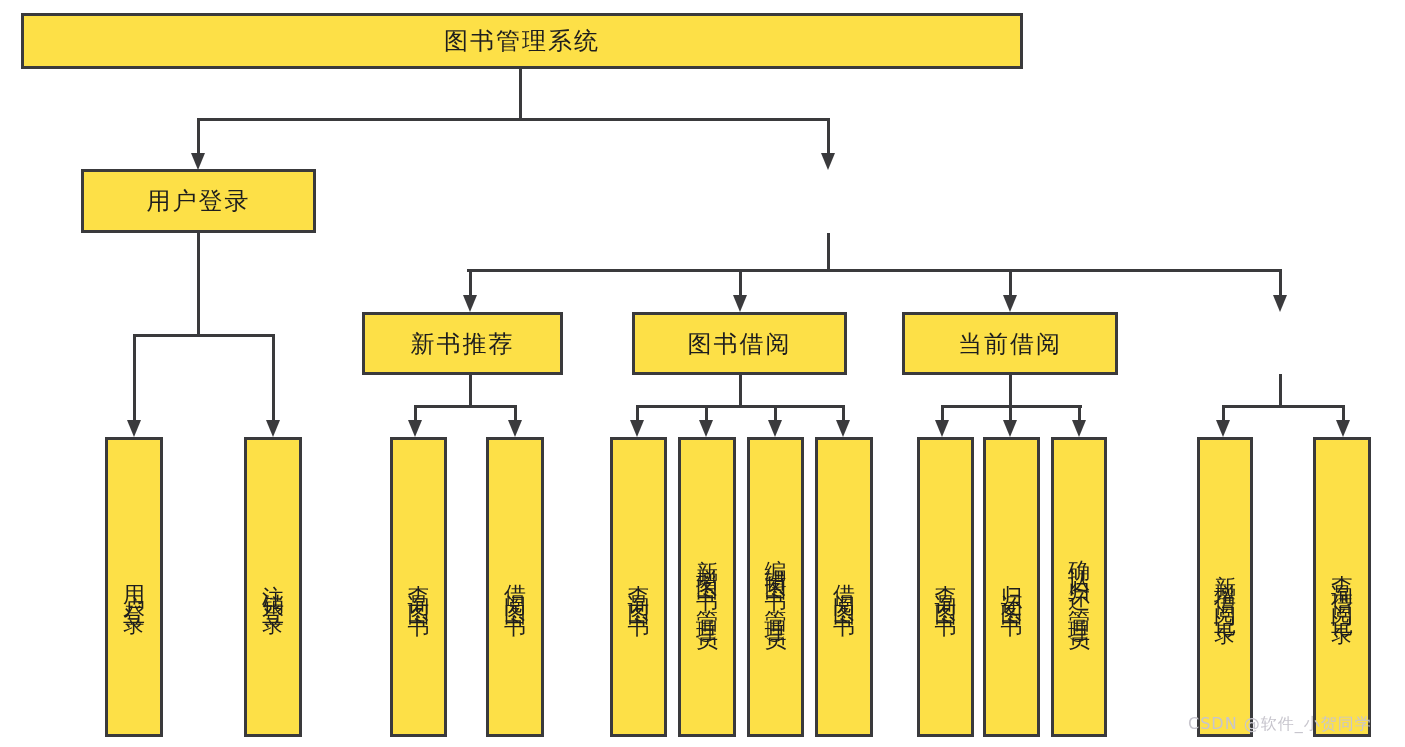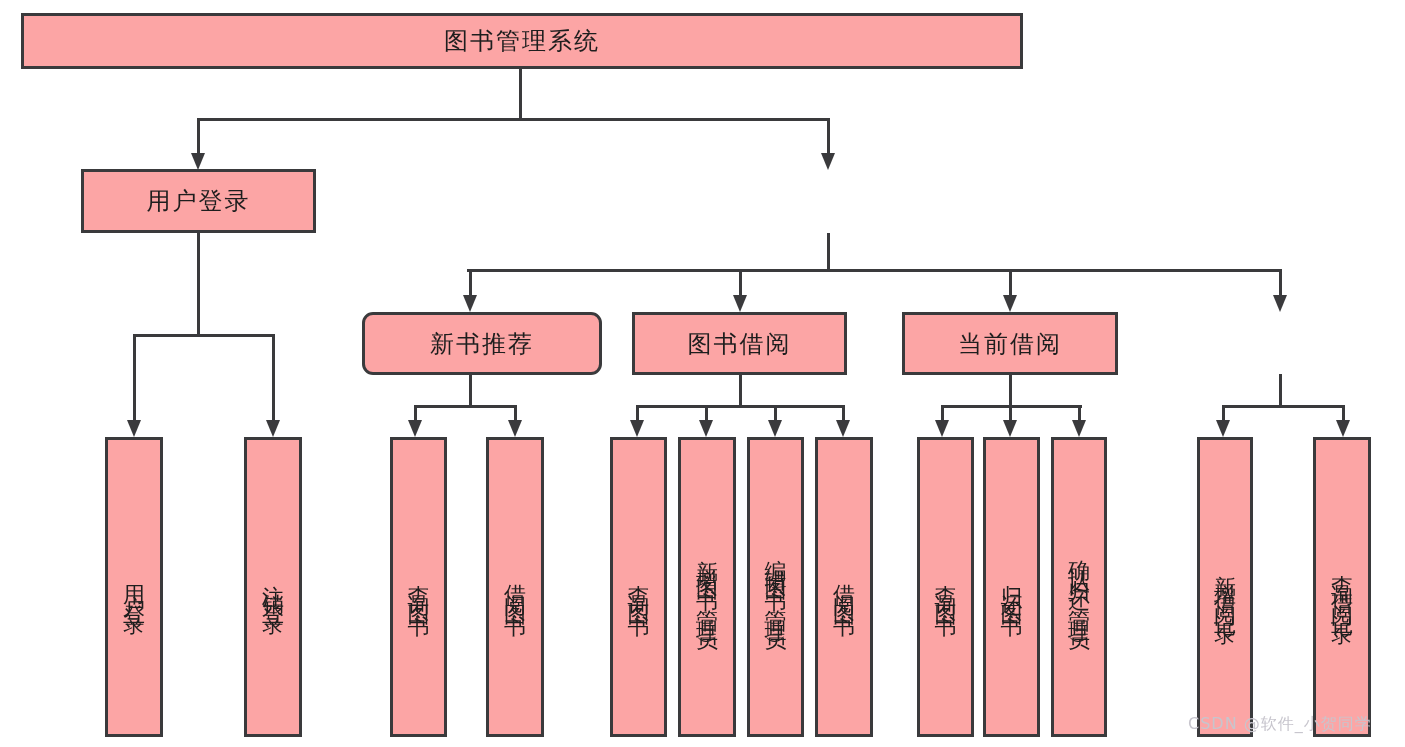--- a/index.html
+++ b/index.html
@@ -3,21 +3,21 @@
 <meta charset="utf-8">
 <style>
   :root { --line:#3a3a3c; --ink:#1e1e1e; }
   html,body { margin:0; padding:0; background:#fff; }
   .diagram {
     position:relative; width:1405px; height:747px; background:#ffffff;
     font-family:"DejaVu Sans","Liberation Sans",sans-serif; overflow:hidden;
   }
   .node {
     position:absolute; box-sizing:border-box;
-    border:3px solid var(--line); background:#fca5a5;
+    border:3px solid var(--line); background:#fde047;
     display:flex; align-items:center; justify-content:center;
   }
   .hnode span { font-size:24px; letter-spacing:2px; color:var(--ink); white-space:nowrap; }
   .leaf span {
     writing-mode:vertical-rl; font-size:22px; letter-spacing:10px;
     line-height:1; color:var(--ink);
   }
   .vline { position:absolute; width:3px; background:var(--line); }
   .hline { position:absolute; height:3px; background:var(--line); }
   .ahead {
@@ -37,21 +37,21 @@
 
   <div class="node hnode" style="left:21px;top:13px;width:1002px;height:56px;">
     <span>图书管理系统</span>
   </div>
 
   <div class="node hnode" style="left:81px;top:169px;width:235px;height:64px;">
     <span>用户登录</span>
   </div>
 
 
-  <div class="node hnode" style="left:362px;top:312px;width:240px;height:63px;border-radius:11px;">
+  <div class="node hnode" style="left:362px;top:312px;width:201px;height:63px;">
     <span>新书推荐</span>
   </div>
 
   <div class="node hnode" style="left:632px;top:312px;width:215px;height:63px;">
     <span>图书借阅</span>
   </div>
 
   <div class="node hnode" style="left:902px;top:312px;width:216px;height:63px;">
     <span>当前借阅</span>
   </div>

